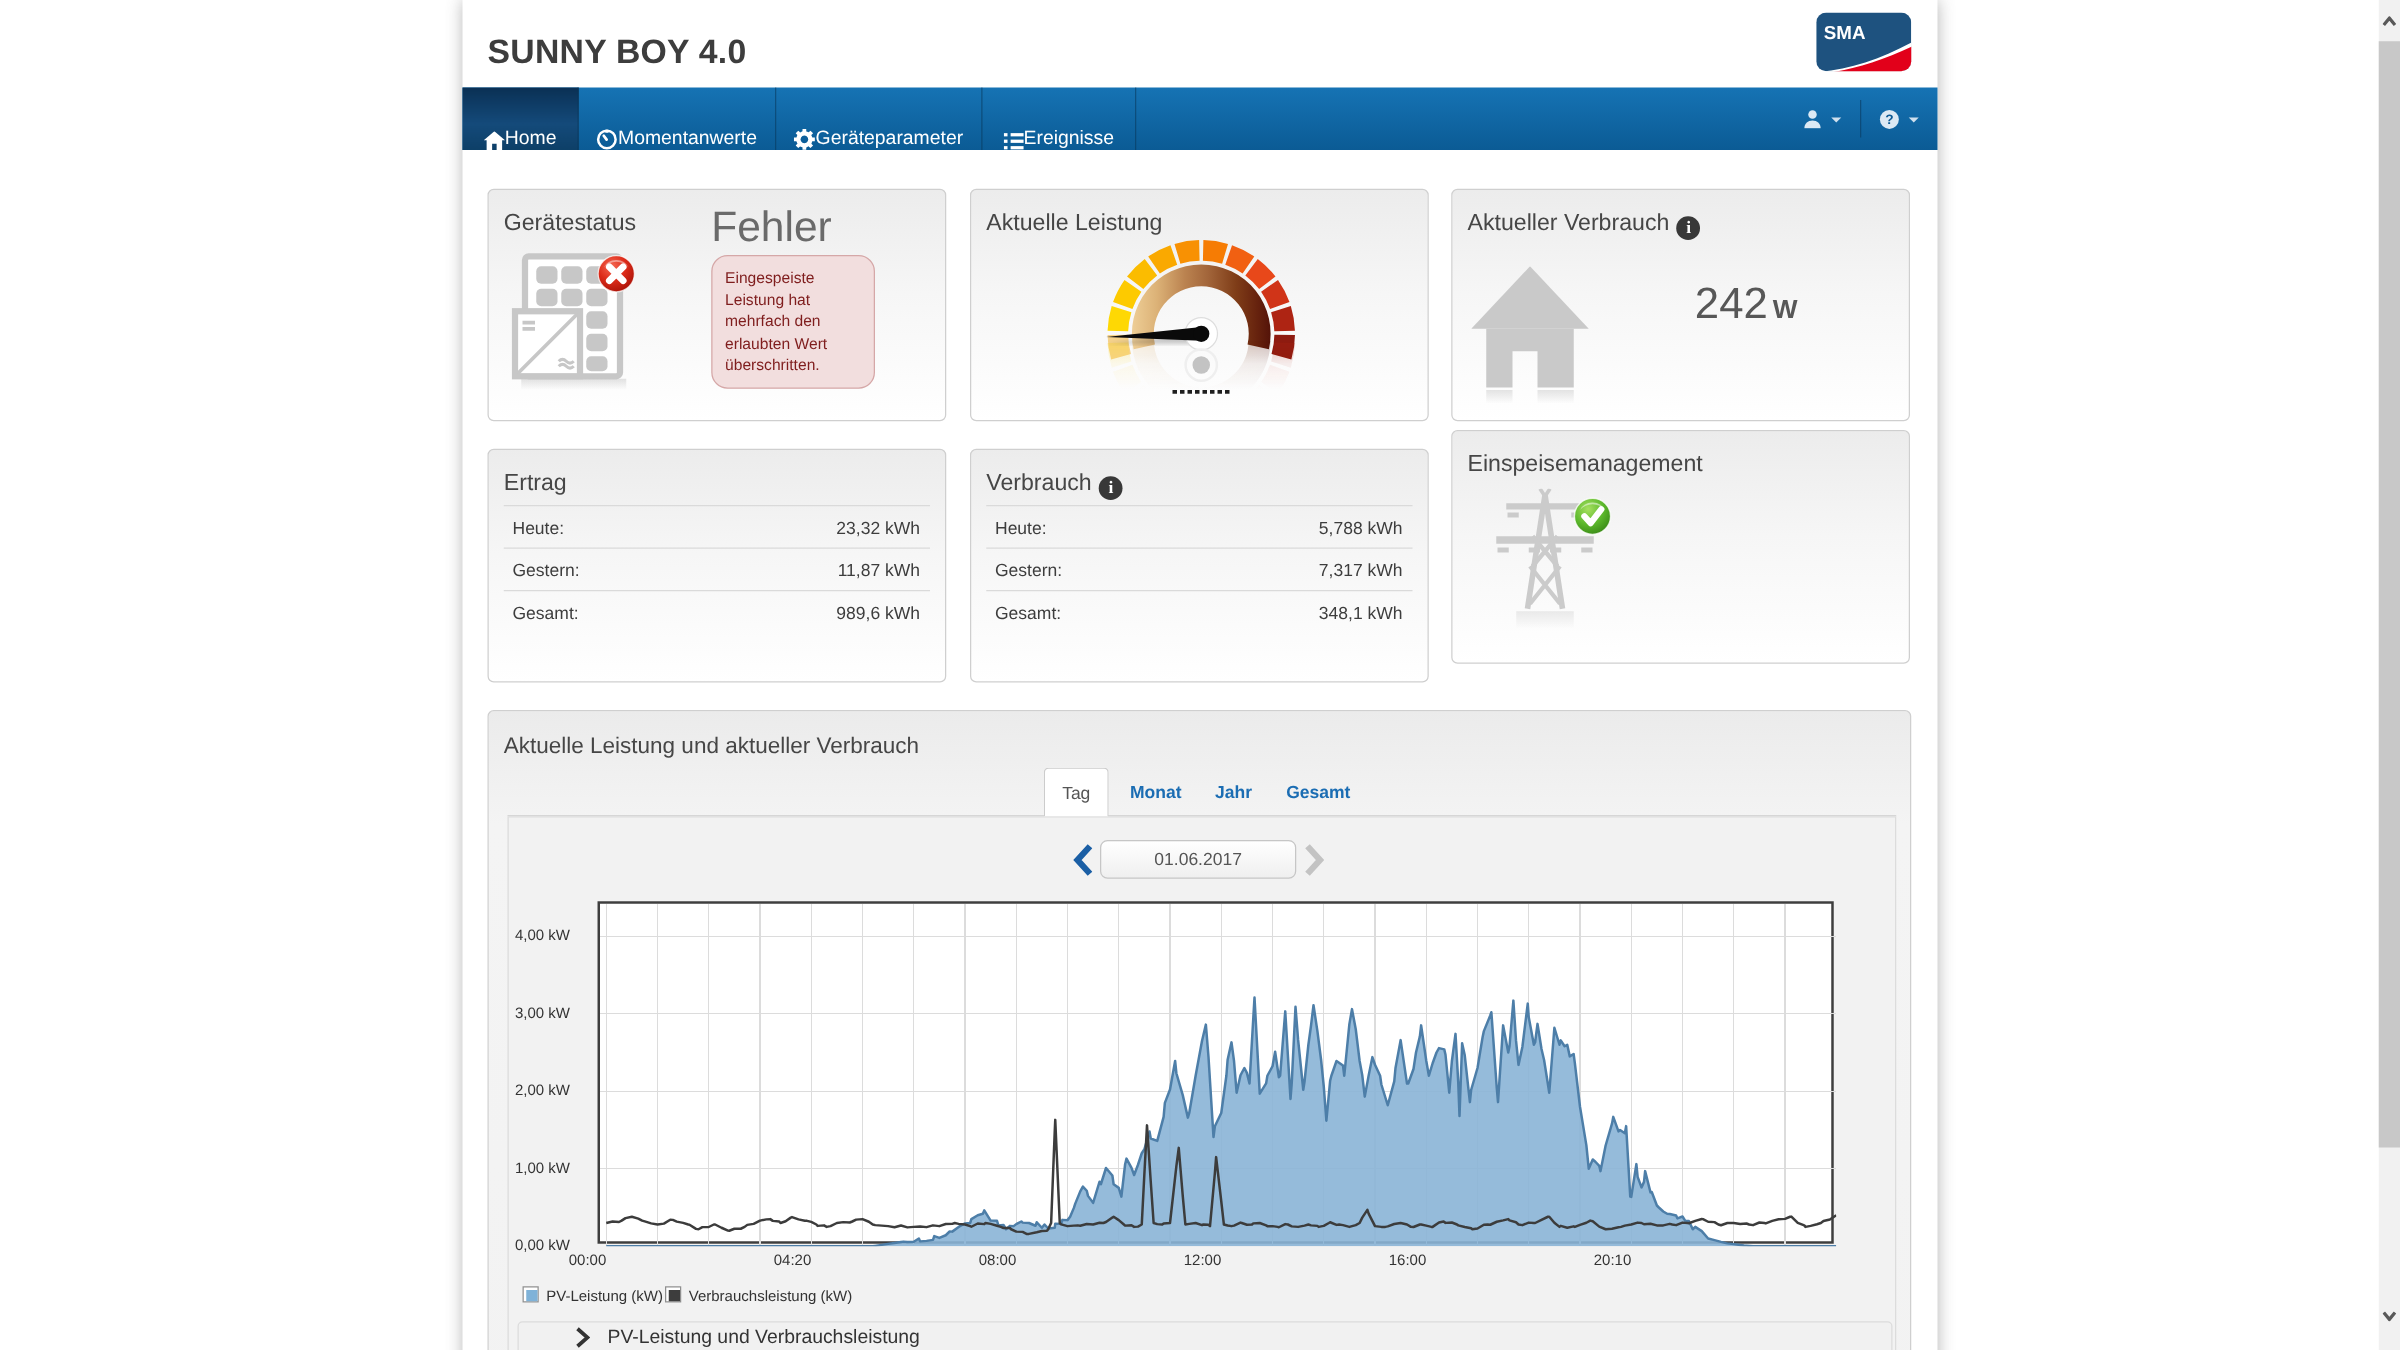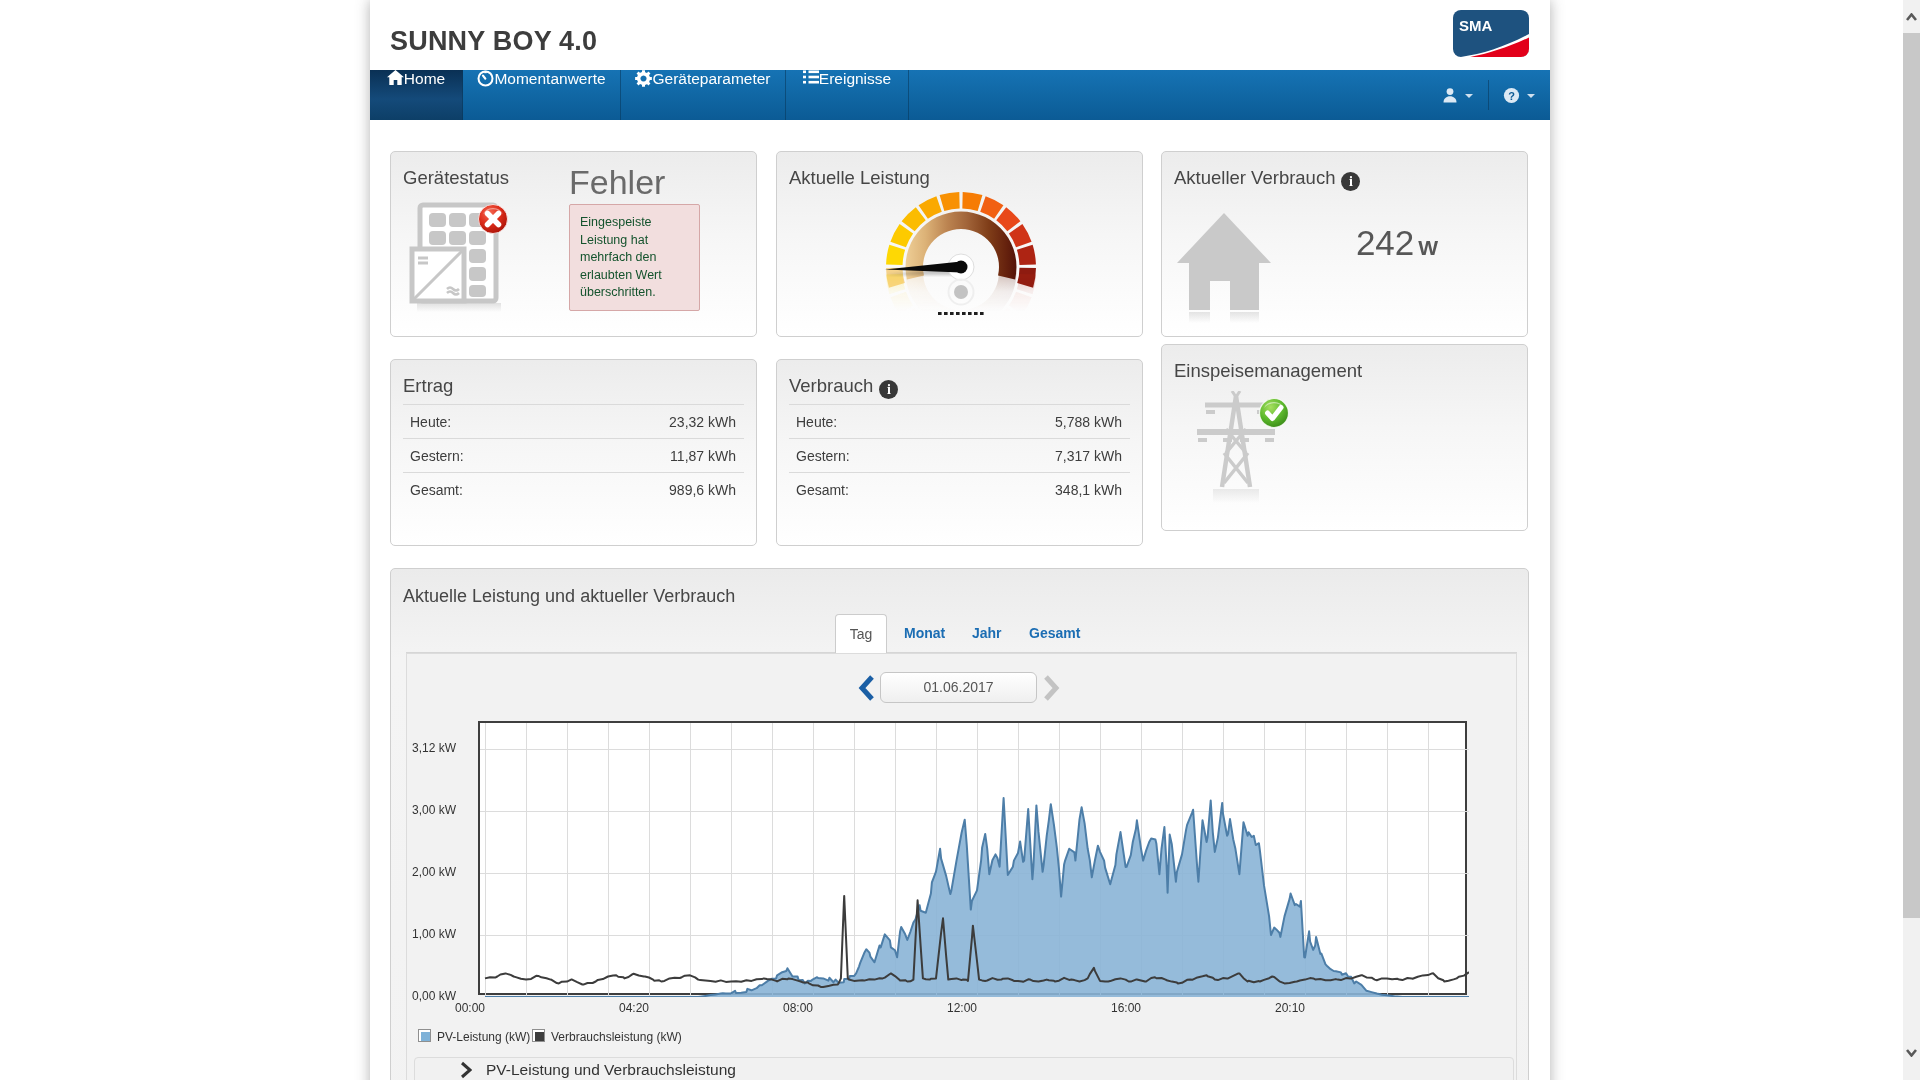--- a/index.html
+++ b/index.html
@@ -3,41 +3,41 @@
 <style>
 *{margin:0;padding:0;box-sizing:border-box}
 html,body{width:1920px;height:1080px;overflow:hidden;background:#fff;
  font-family:"Liberation Sans",sans-serif;-webkit-font-smoothing:antialiased}
 .page{position:absolute;left:370px;top:0;width:1180px;height:1200px;background:#fff;
  box-shadow:0 0 13px rgba(70,70,70,.42)}
 h1{position:absolute;left:20px;top:26px;font-size:27px;font-weight:bold;color:#3d3d3d;letter-spacing:.2px}
 .logo{position:absolute;left:1083px;top:10px}
 nav{position:absolute;left:0;top:70px;width:1180px;height:50px;
  background:linear-gradient(180deg,#1673b4,#0b5b95)}
-.tab{position:absolute;top:0;height:50px;display:flex;align-items:flex-start;justify-content:center;
+.tab{position:absolute;top:0;height:50px;display:flex;align-items:flex-end;justify-content:center;
  gap:0;color:#fff;font-size:15.5px;border-right:1px solid rgba(7,54,90,.55)}
 .tab svg{flex:none}
 .tab.active{background:linear-gradient(180deg,#0a3054,#144a7a 58%,#0d3f67)}
 .nri{position:absolute;top:0;height:50px;display:flex;align-items:center;gap:7px;color:#e8f1f8}
 .caret{width:0;height:0;border-left:4px solid transparent;border-right:4px solid transparent;
  border-top:4px solid #cfe0ee;margin-top:2px}
 .navsep{position:absolute;top:10px;width:1px;height:30px;background:rgba(10,58,95,.6)}
 .card{position:absolute;width:367px;height:186px;border:1px solid #cfcfcf;border-radius:5px;
  background:linear-gradient(180deg,#ececec 0%,#f6f6f6 45%,#ffffff 100%)}
 .ct{position:absolute;left:12px;top:15px;font-size:18.5px;color:#464646;white-space:nowrap}
 .info{display:inline-block;width:19px;height:19px;border-radius:50%;background:#383838;color:#fff;
  text-align:center;font-size:14px;line-height:19px;font-weight:bold;font-family:"Liberation Serif",serif;
  vertical-align:-2px;margin-left:6px}
 .tbl-sep{position:absolute;left:12px;right:12px;height:1px;background:#dadada}
 .trow{position:absolute;left:0;width:100%;height:34px;font-size:14px;color:#3d3d3d}
 .trow .l{position:absolute;left:19px;top:9px}
 .trow .r{position:absolute;right:20px;top:9px}
 .fehler{position:absolute;left:178px;top:11px;font-size:34px;color:#6a6a6a}
 .errbox{position:absolute;left:178px;top:52px;width:131px;height:107px;background:#f2dede;
- border:1px solid #d5a7a7;border-radius:2px;color:#14532d;font-size:12.5px;line-height:17.5px;
+ border:1px solid #d5a7a7;border-radius:13px;color:#7f1d1d;font-size:12.5px;line-height:17.5px;
  padding:9px 8px 8px 10px}
 .w242{position:absolute;left:155px;top:71px;width:160px;text-align:center;color:#575757;font-size:35px}
 .w242 span{font-size:21px;font-weight:bold;margin-left:4px}
 .emtext{position:absolute;left:145px;top:56px;width:190px;text-align:center;font-size:13.5px;
  line-height:21px;color:#3f3f3f}
 .chartcard{position:absolute;left:20px;top:568px;width:1139px;height:630px;border:1px solid #cfcfcf;
  border-radius:5px;background:linear-gradient(180deg,#ebebeb 0%,#f4f4f4 90px,#f2f2f2 100%)}
 .tabsline{position:absolute;left:15px;top:83px;width:1111px;height:1px;background:#d6d6d6}
 .daytab{position:absolute;left:444px;top:45px;width:52px;height:39px;background:#fff;
  border:1px solid #ccc;border-bottom:none;border-radius:4px 4px 0 0;text-align:center;
@@ -341,21 +341,21 @@
 <div class="ltab" style="left:581px">Jahr</div>
 <div class="ltab" style="left:638px">Gesamt</div>
 <div class="panel">
 <svg style="position:absolute;left:451px;top:21px" width="16" height="26" viewBox="0 0 16 26">
 <path d="M14 2 L4 13 L14 24" fill="none" stroke="#1b5fa5" stroke-width="5"></path>
           </svg>
 <div class="datebox">01.06.2017</div>
 <svg style="position:absolute;left:637px;top:21px" width="16" height="26" viewBox="0 0 16 26">
 <path d="M2 2 L12 13 L2 24" fill="none" stroke="#c3c3c3" stroke-width="5"></path>
           </svg>
-<div class="ylab" style="left:0px;top:87px">3,12 kW</div>
+<div class="ylab" style="left:0px;top:87px">4,00 kW</div>
 <div class="ylab" style="left:0px;top:149px">3,00 kW</div>
 <div class="ylab" style="left:0px;top:211px">2,00 kW</div>
 <div class="ylab" style="left:0px;top:273px">1,00 kW</div>
 <div class="ylab" style="left:0px;top:335px">0,00 kW</div>
 <div class="plot">
 <svg width="989" height="274" viewBox="0 0 989 274">
 <g stroke="#dcdcdc" stroke-width="1" shape-rendering="crispEdges">
                 <line x1="5" y1="0" x2="5" y2="274"></line>
                 <line x1="46" y1="0" x2="46" y2="274"></line>
                 <line x1="87" y1="0" x2="87" y2="274"></line>

